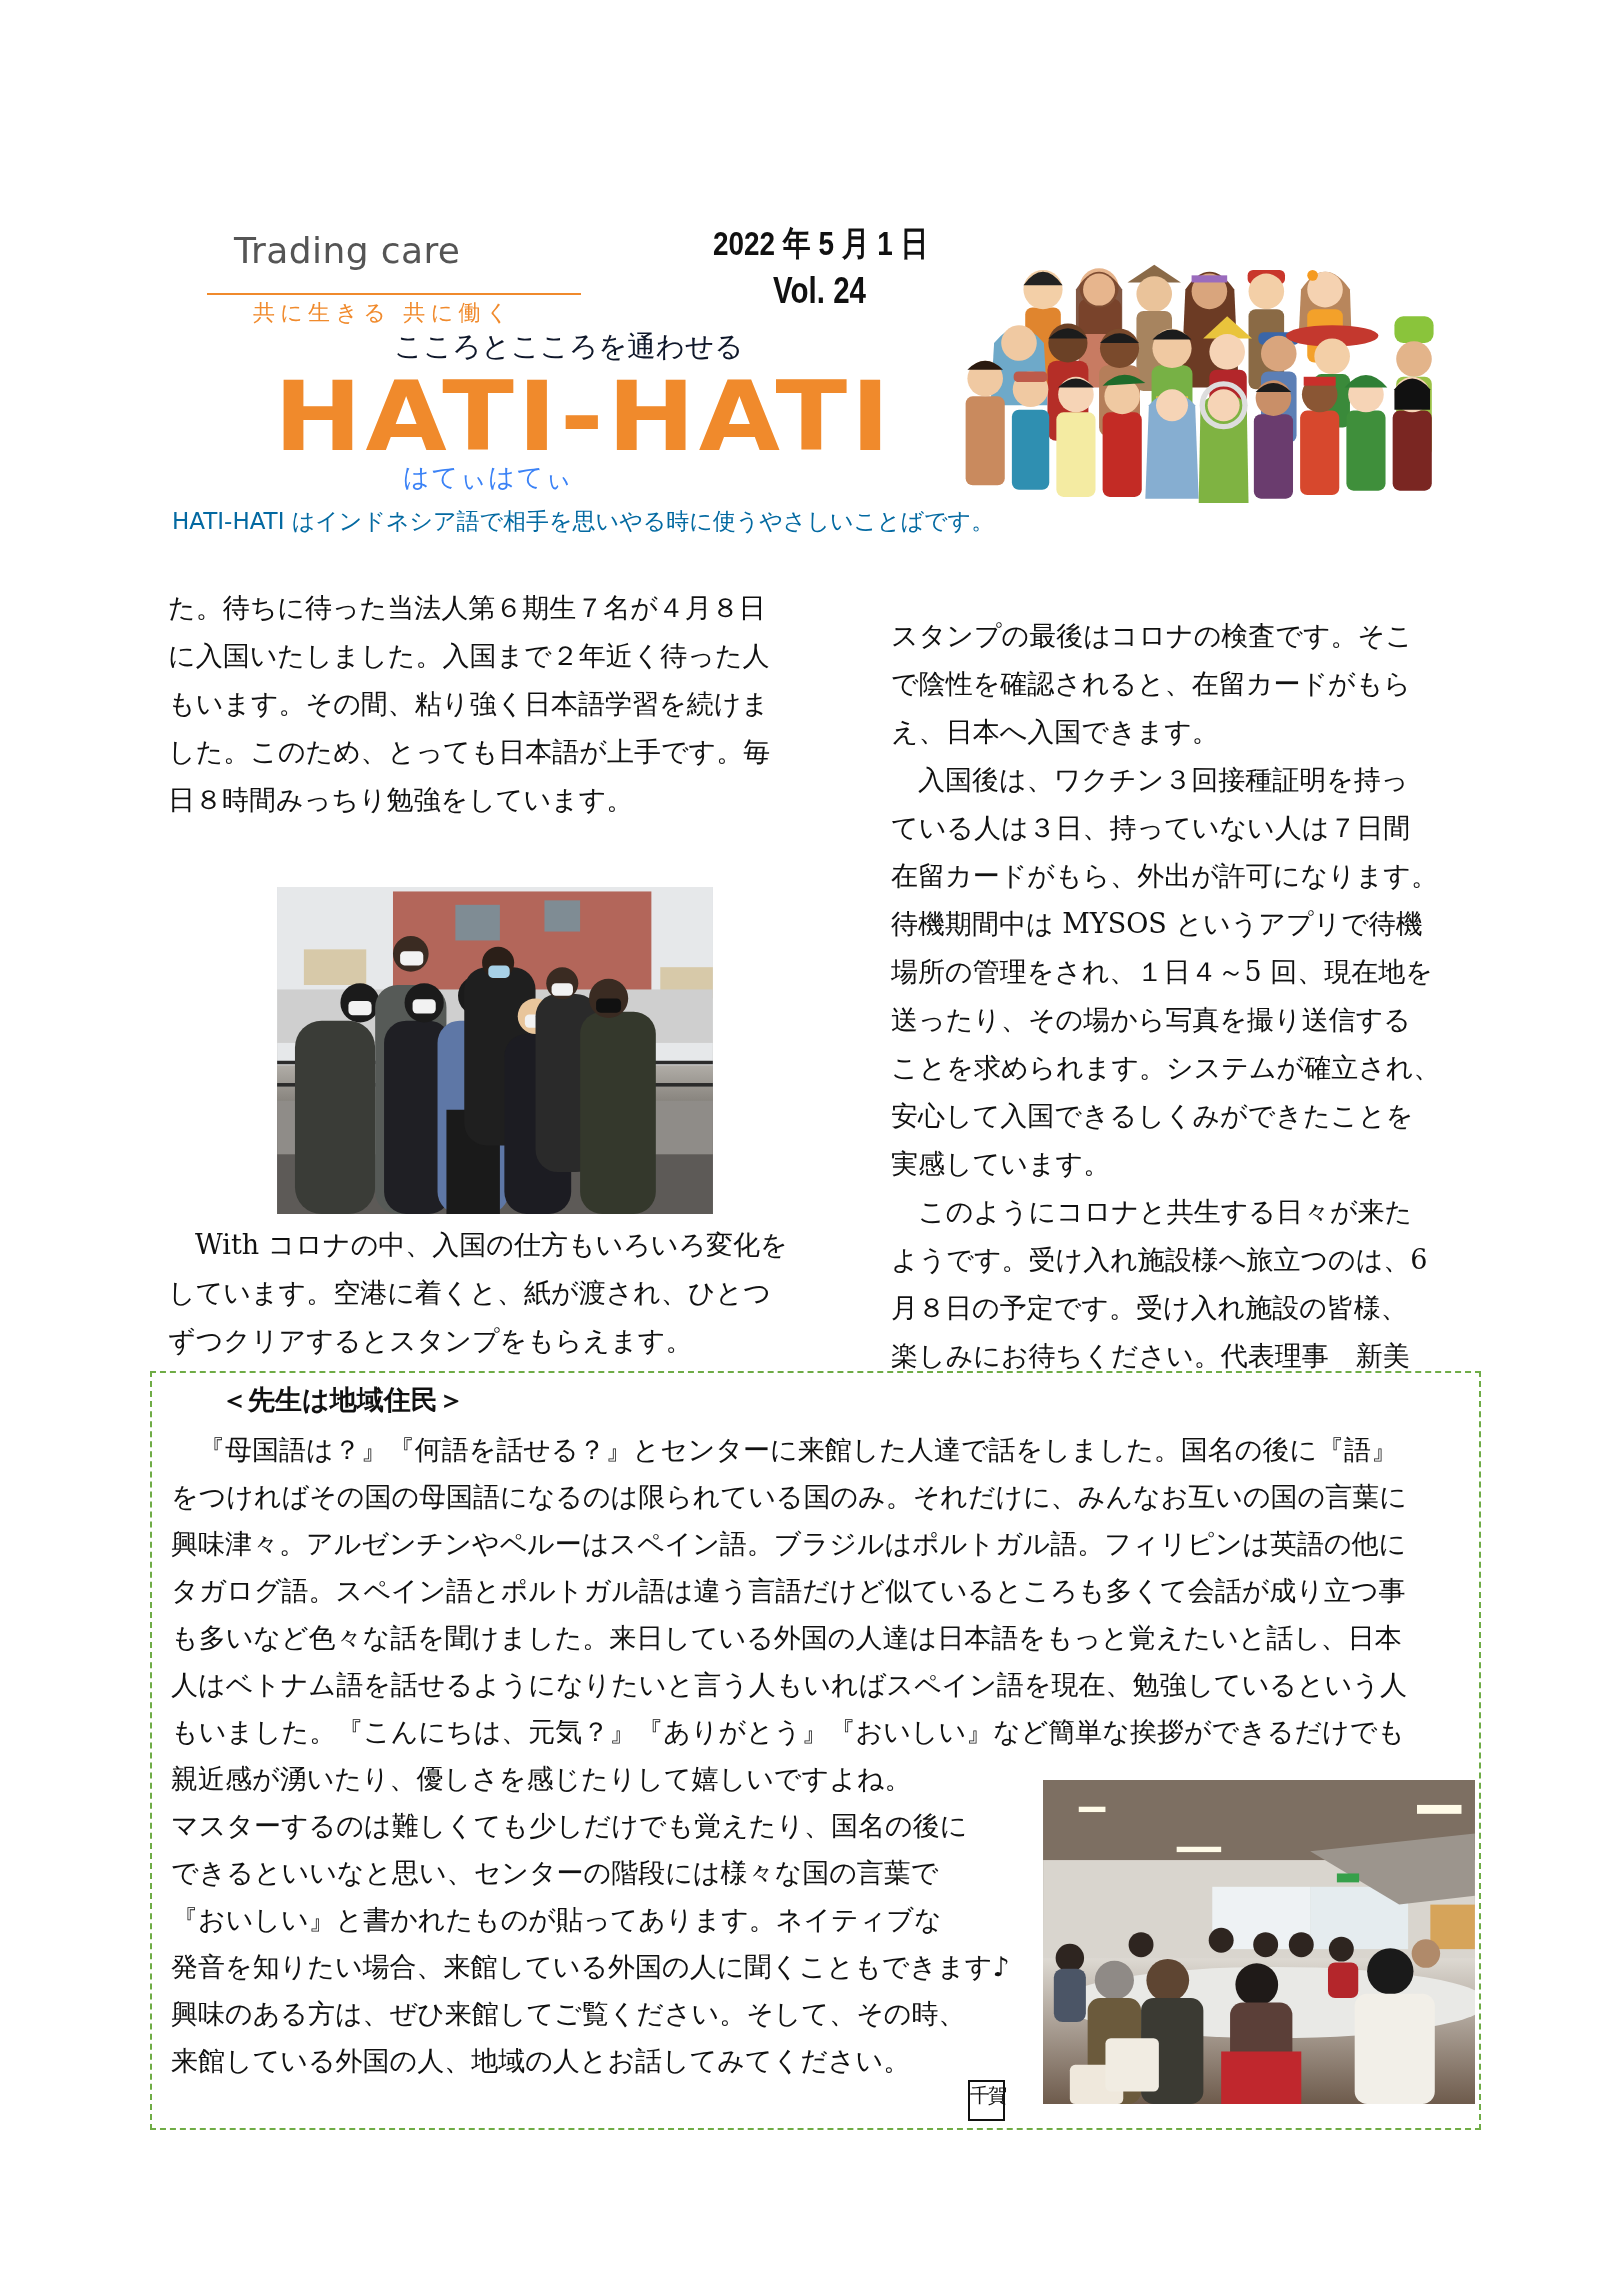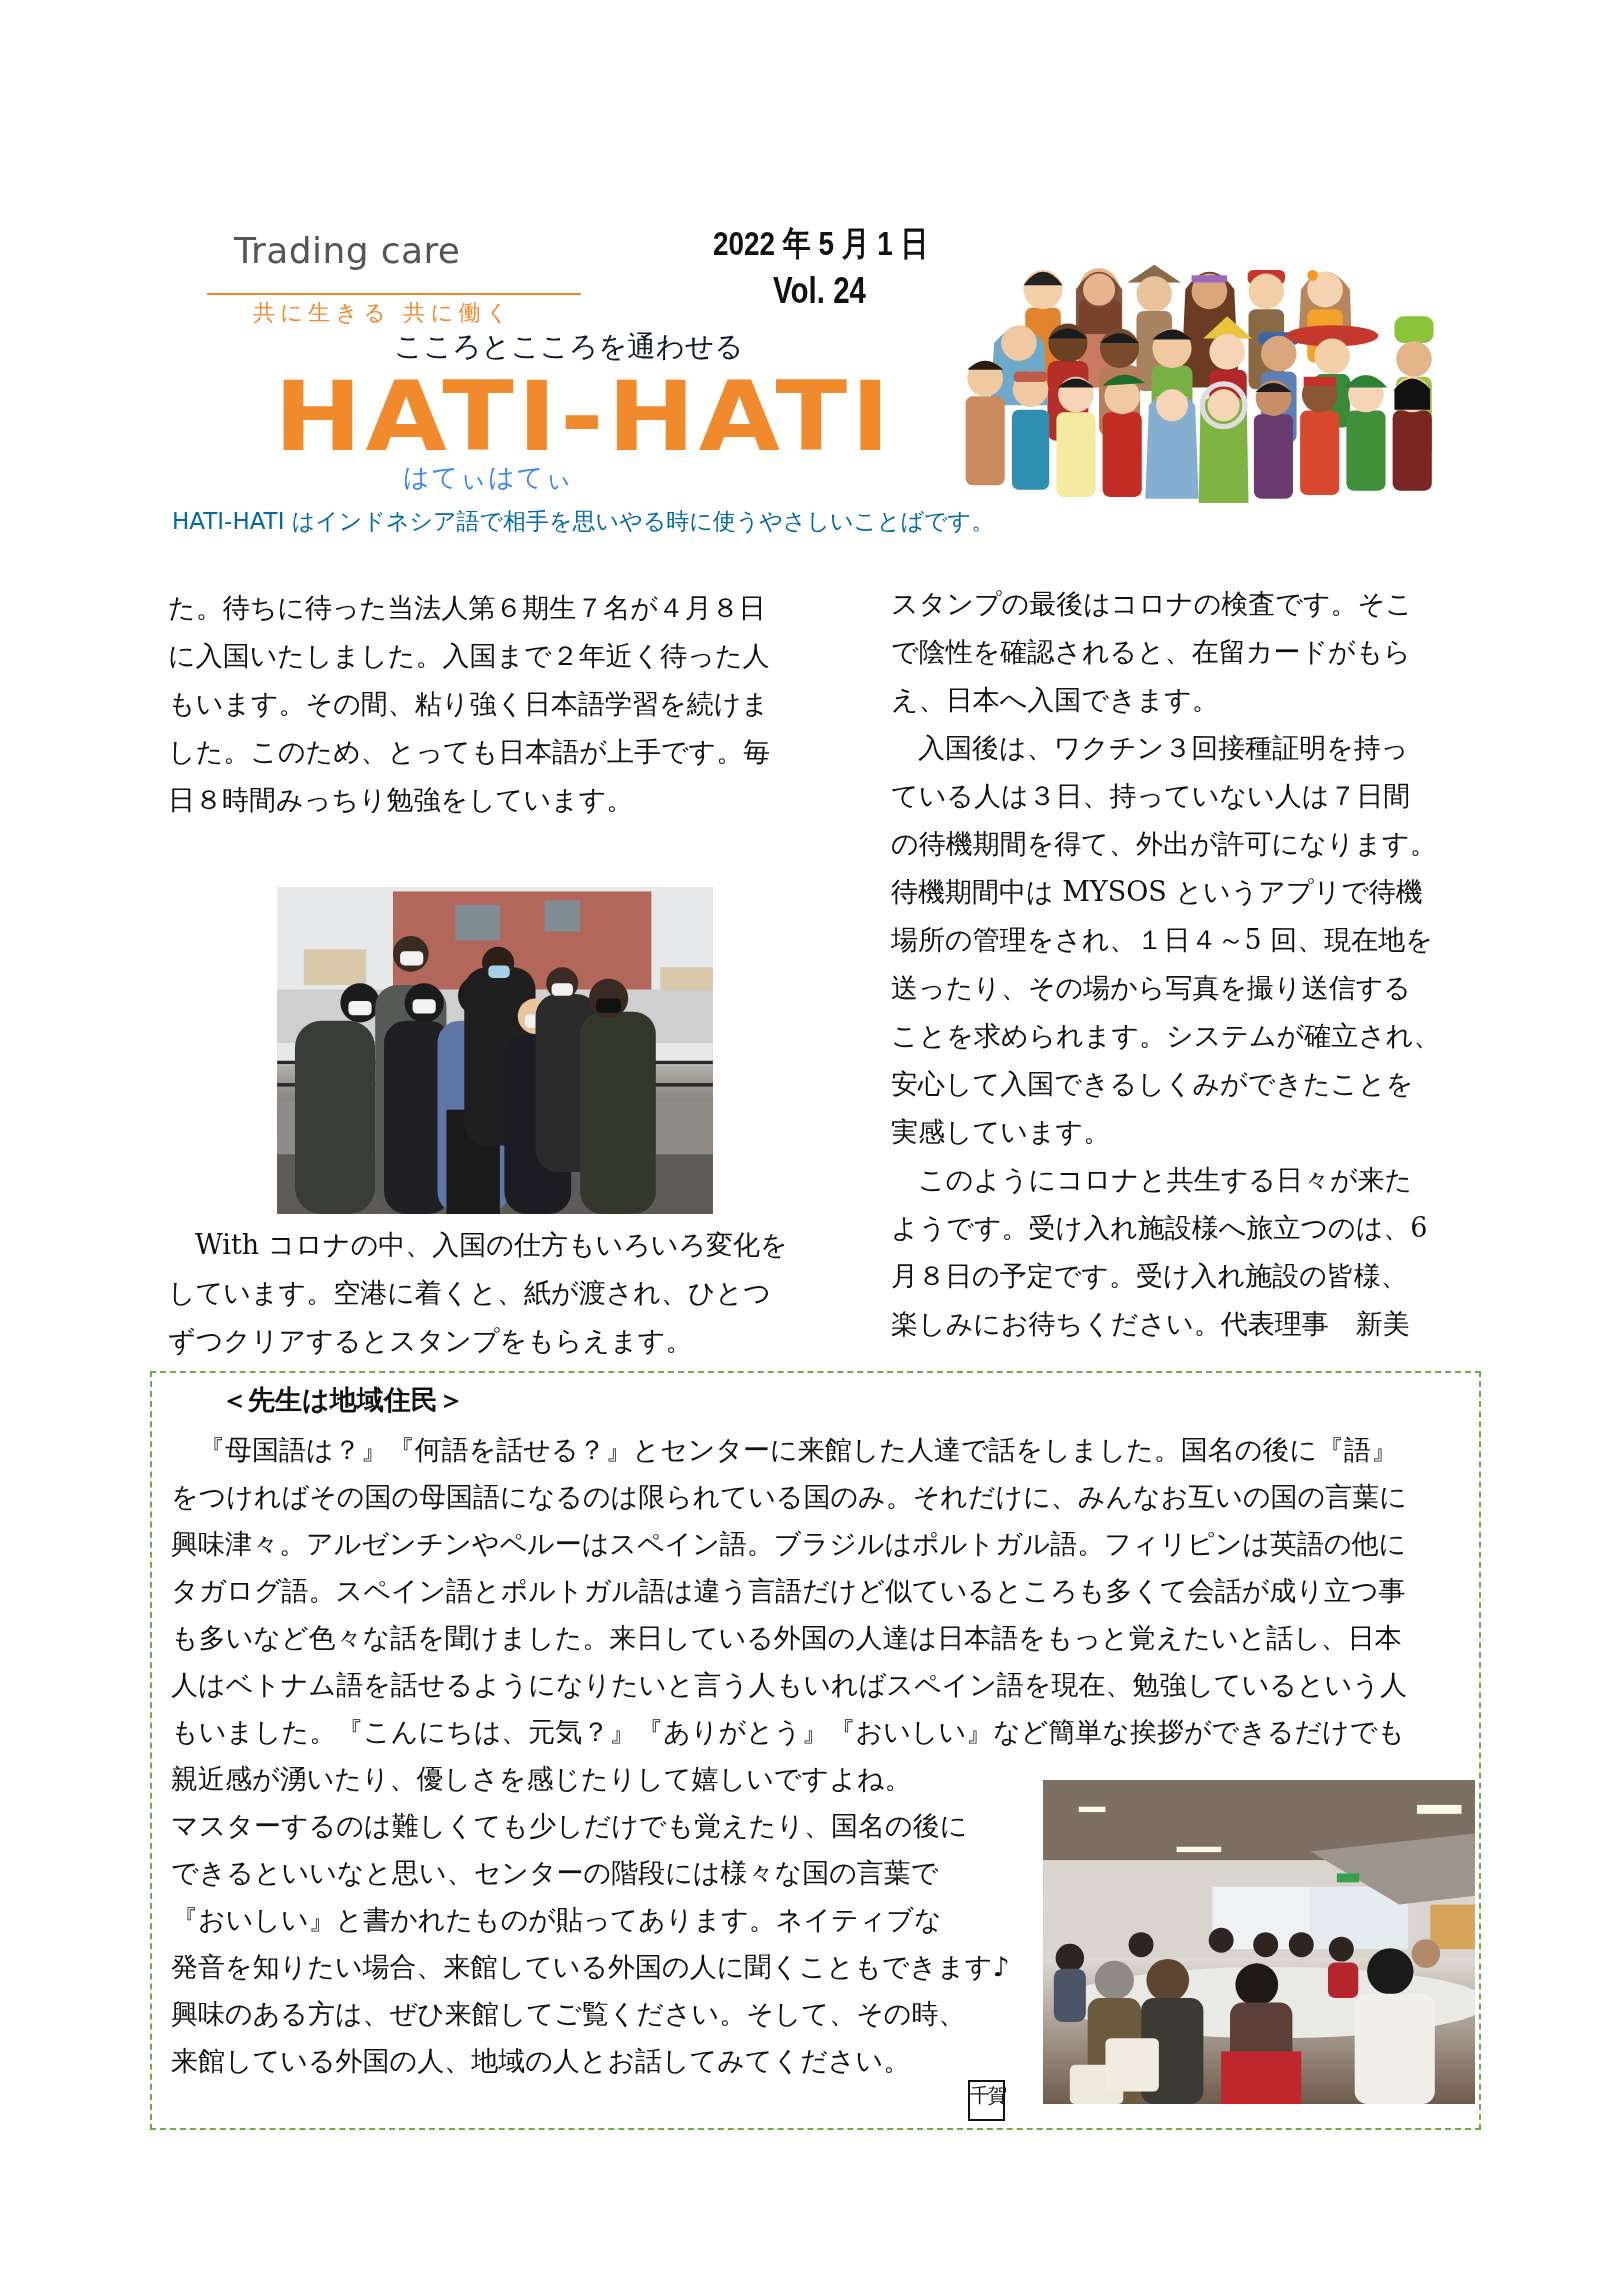--- a/index.html
+++ b/index.html
@@ -31,21 +31,21 @@
 
   
   .illust { left: 958px; top: 254px; width: 517px; height: 258px; }
 
   
   .col { font-family: "DejaVu Serif", serif; font-size: 27px; line-height: 48px;
          color: #111; }
   .col p { margin: 0; white-space: nowrap; }
   .left-col-1 { left: 168px; top: 584px; width: 642px; }
   .left-col-2 { left: 168px; top: 1221px; width: 642px; }
-  .right-col { left: 891px; top: 580px; width: 570px; }
+  .right-col { left: 891px; top: 612px; width: 570px; }
 
   .photo1 { left: 277px; top: 887px; width: 436px; height: 327px; overflow: hidden;
             background: linear-gradient(180deg,#d8dde2 0%,#e6e3dd 40%,#8a8680 65%,#4b4947 100%); }
   .photo2 { left: 1043px; top: 1780px; width: 432px; height: 324px; overflow: hidden;
             background: linear-gradient(180deg,#7d7164 0%,#a89e93 30%,#ddd9d2 55%,#6e5b4c 100%); }
 
   
   .box { left: 150px; top: 1371px; width: 1331px; height: 759px;
          border: 2.7px dashed #6fac46; box-sizing: border-box; }
   .box-heading { left: 221px; top: 1382px; font-family: "Liberation Sans", sans-serif;
@@ -215,21 +215,21 @@
   <p>しています。空港に着くと、紙が渡され、ひとつ</p>
   <p>ずつクリアするとスタンプをもらえます。</p>
 </div>
 
 <div class="abs col right-col">
   <p>スタンプの最後はコロナの検査です。そこ</p>
   <p>で陰性を確認されると、在留カードがもら</p>
   <p>え、日本へ入国できます。</p>
   <p>　入国後は、ワクチン３回接種証明を持っ</p>
   <p>ている人は３日、持っていない人は７日間</p>
-  <p>の待機期間を得て、外出が許可になります。</p>
+  <p>在留カードがもら、外出が許可になります。</p>
   <p>待機期間中は MYSOS というアプリで待機</p>
   <p>場所の管理をされ、１日４～5 回、現在地を</p>
   <p>送ったり、その場から写真を撮り送信する</p>
   <p>ことを求められます。システムが確立され、</p>
   <p>安心して入国できるしくみができたことを</p>
   <p>実感しています。</p>
   <p>　このようにコロナと共生する日々が来た</p>
   <p>ようです。受け入れ施設様へ旅立つのは、6</p>
   <p>月８日の予定です。受け入れ施設の皆様、</p>
   <p>楽しみにお待ちください。代表理事　新美</p>

